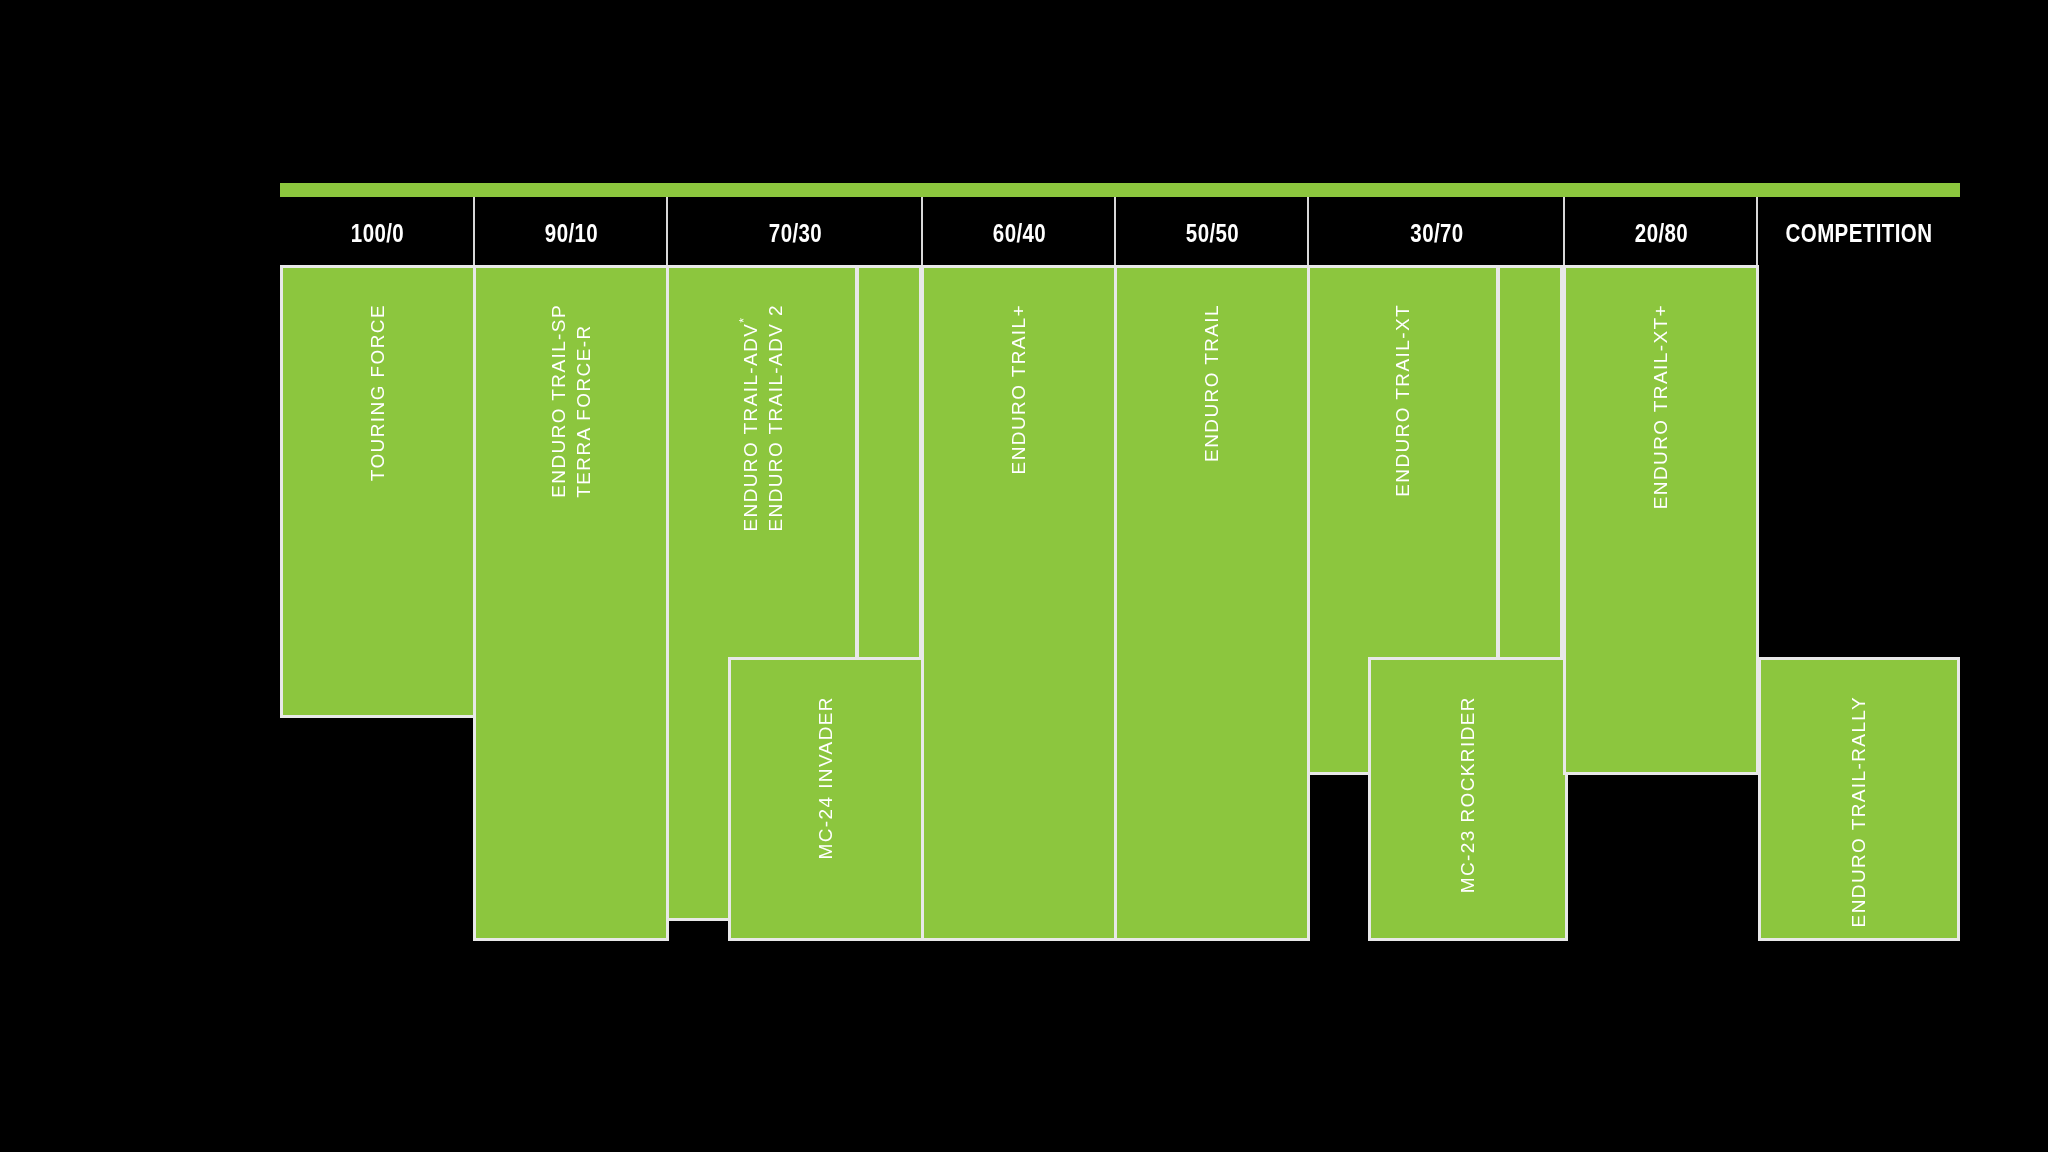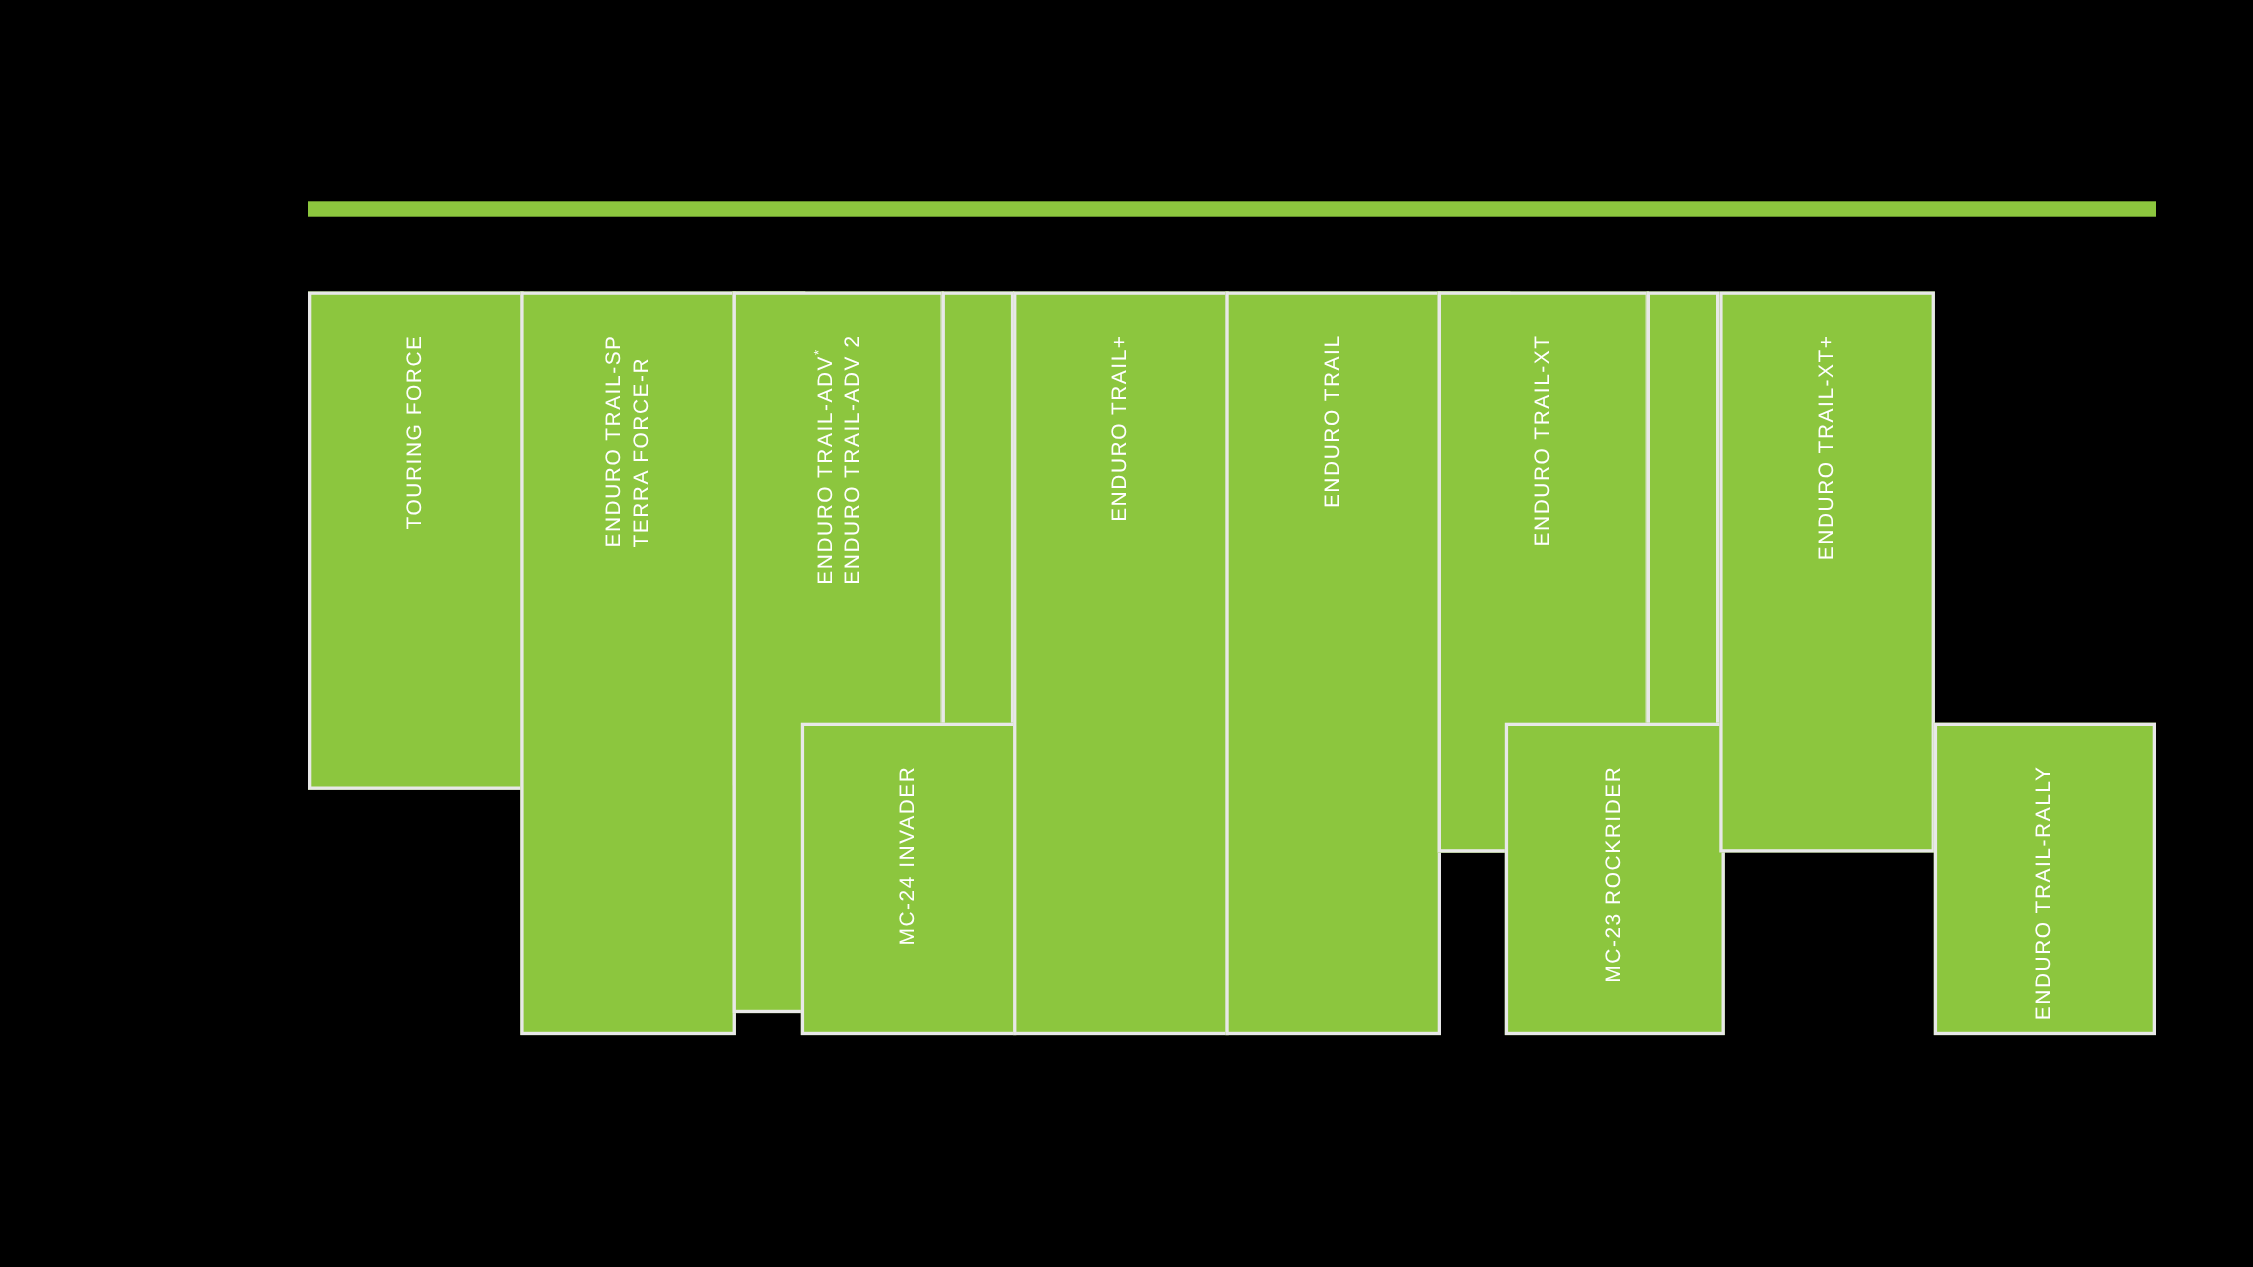--- a/index.html
+++ b/index.html
@@ -29,20 +29,45 @@
   .sup{font-size:12px;vertical-align:super;}
   .stack{display:flex;flex-direction:row-reverse;gap:3px;}
 </style>
 </head>
 <body>
 
 <div id="stage">
 
   <div class="toprule" style="left:280px;top:183px;width:1680px;height:14px;"></div>
 
+  <div class="hdr-row" style="left:0;top:197px;width:2048px;height:72px;">
+
+    <div class="hdr-cell" style="left:280px;top:0;width:195px;height:72px;">100/0</div>
+    <div class="vrule" style="left:473px;top:0;height:72px;"></div>
+
+    <div class="hdr-cell" style="left:475px;top:0;width:193px;height:72px;">90/10</div>
+    <div class="vrule" style="left:666px;top:0;height:72px;"></div>
+
+    <div class="hdr-cell" style="left:668px;top:0;width:255px;height:72px;">70/30</div>
+    <div class="vrule" style="left:921px;top:0;height:72px;"></div>
+
+    <div class="hdr-cell" style="left:923px;top:0;width:193px;height:72px;">60/40</div>
+    <div class="vrule" style="left:1114px;top:0;height:72px;"></div>
+
+    <div class="hdr-cell" style="left:1116px;top:0;width:193px;height:72px;">50/50</div>
+    <div class="vrule" style="left:1307px;top:0;height:72px;"></div>
+
+    <div class="hdr-cell" style="left:1309px;top:0;width:256px;height:72px;">30/70</div>
+    <div class="vrule" style="left:1563px;top:0;height:72px;"></div>
+
+    <div class="hdr-cell" style="left:1565px;top:0;width:193px;height:72px;">20/80</div>
+    <div class="vrule" style="left:1756px;top:0;height:72px;"></div>
+
+    <div class="hdr-cell" style="left:1758px;top:0;width:202px;height:72px;">COMPETITION</div>
+  </div>
 
   <div class="blk" style="left:280px;top:265px;width:196px;height:453px;">
     <div class="lbl-wrap" style="padding-top:36px;">
       <span class="vlabel">TOURING FORCE</span>
     </div>
   </div>
 
   <div class="blk" style="left:473px;top:265px;width:196px;height:676px;">
     <div class="lbl-wrap" style="padding-top:36px;">
       <span class="stack">

